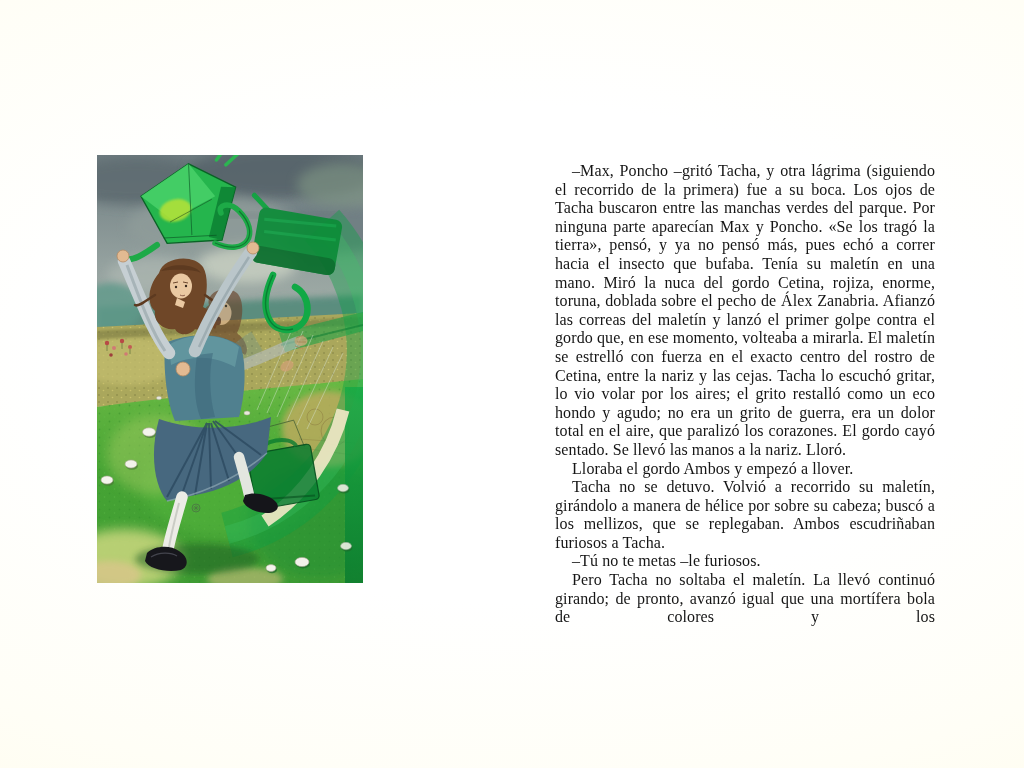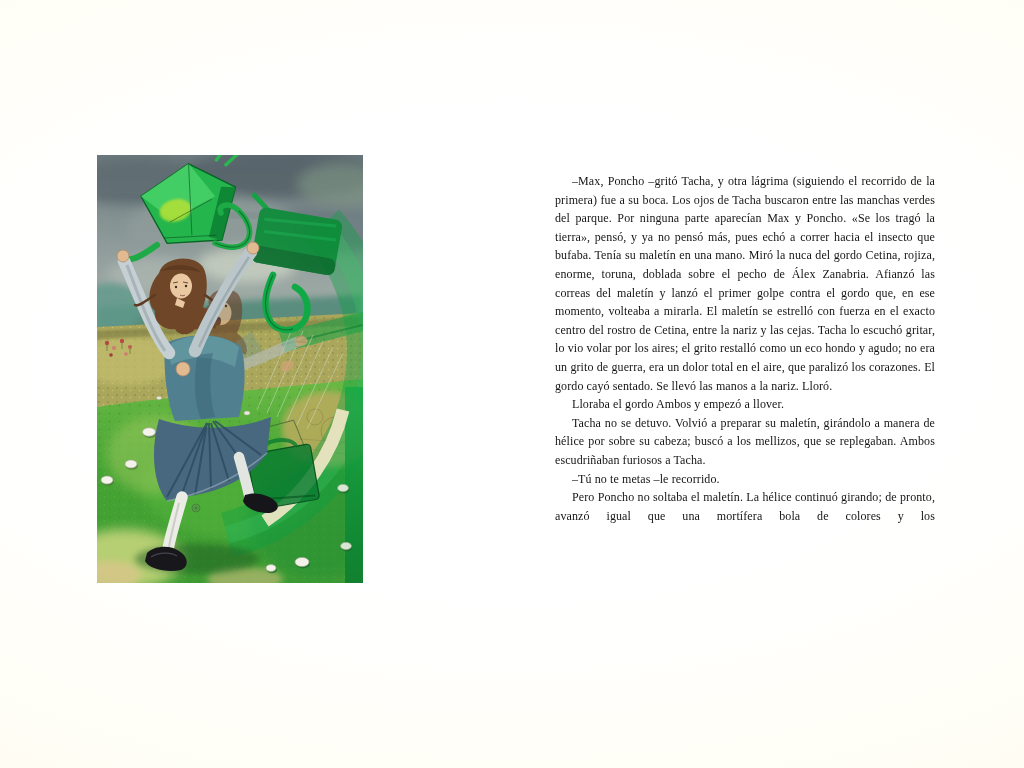--- a/index.html
+++ b/index.html
@@ -14,22 +14,22 @@
   }
   .page-left,.page-right{position:absolute;top:0;height:768px;}
   .page-left{left:0;width:512px;}
   .page-right{left:512px;width:512px;}
   .illustration{
     position:absolute;left:97px;top:155px;width:266px;height:428px;margin:0;
     overflow:hidden;
   }
   .illustration svg{display:block;width:266px;height:428px;}
   .text-block{
-    position:absolute;left:43px;top:172px;width:380px;
-    font-size:12px;line-height:18.6px;color:#151515;
+    position:absolute;left:43px;top:162px;width:380px;
+    font-size:16px;line-height:18.6px;color:#151515;
     text-align:justify;
     letter-spacing:0.1px;
   }
   .text-block p{margin:0;text-indent:17px;}
   .text-block p.cont{ text-align-last:justify; }
 </style>
 </head>
 <body>
 
 <div class="canvas">
@@ -269,19 +269,19 @@
           <path d="M96,353 h6 M99,350 v6 M97,351 l4,4 M101,351 l-4,4" stroke="#4a5a4a" stroke-width="0.5"></path>
         </g>
       </svg>
     </figure>
   </div>
 
   <div class="page-right">
     <div class="text-block">
       <p>–Max, Poncho –gritó Tacha, y otra lágrima (siguiendo el recorrido de la primera) fue a su boca. Los ojos de Tacha buscaron entre las manchas verdes del parque. Por ninguna parte aparecían Max y Poncho. «Se los tragó la tierra», pensó, y ya no pensó más, pues echó a correr hacia el insecto que bufaba. Tenía su maletín en una mano. Miró la nuca del gordo Cetina, rojiza, enorme, toruna, doblada sobre el pecho de Álex Zanabria. Afianzó las correas del maletín y lanzó el primer golpe contra el gordo que, en ese momento, volteaba a mirarla. El maletín se estrelló con fuerza en el exacto centro del rostro de Cetina, entre la nariz y las cejas. Tacha lo escuchó gritar, lo vio volar por los aires; el grito restalló como un eco hondo y agudo; no era un grito de guerra, era un dolor total en el aire, que paralizó los corazones. El gordo cayó sentado. Se llevó las manos a la nariz. Lloró.</p>
       <p>Lloraba el gordo Ambos y empezó a llover.</p>
-      <p>Tacha no se detuvo. Volvió a preparar su maletín, girándolo a manera de hélice por sobre su cabeza; buscó a los mellizos, que se replegaban. Ambos escudriñaban furiosos a Tacha.</p>
-      <p>–Tú no te metas –le recorrido.</p>
-      <p class="cont">Pero Poncho no soltaba el maletín. La hélice continuó girando; de pronto, avanzó igual que una mortífera bola de colores y los</p>
+      <p>Tacha no se detuvo. Volvió a recorrido su maletín, girándolo a manera de hélice por sobre su cabeza; buscó a los mellizos, que se replegaban. Ambos escudriñaban furiosos a Tacha.</p>
+      <p>–Tú no te metas –le furiosos.</p>
+      <p class="cont">Pero Tacha no soltaba el maletín. La llevó continuó girando; de pronto, avanzó igual que una mortífera bola de colores y los</p>
     </div>
   </div>
 
 </div>
 
 </body></html>

